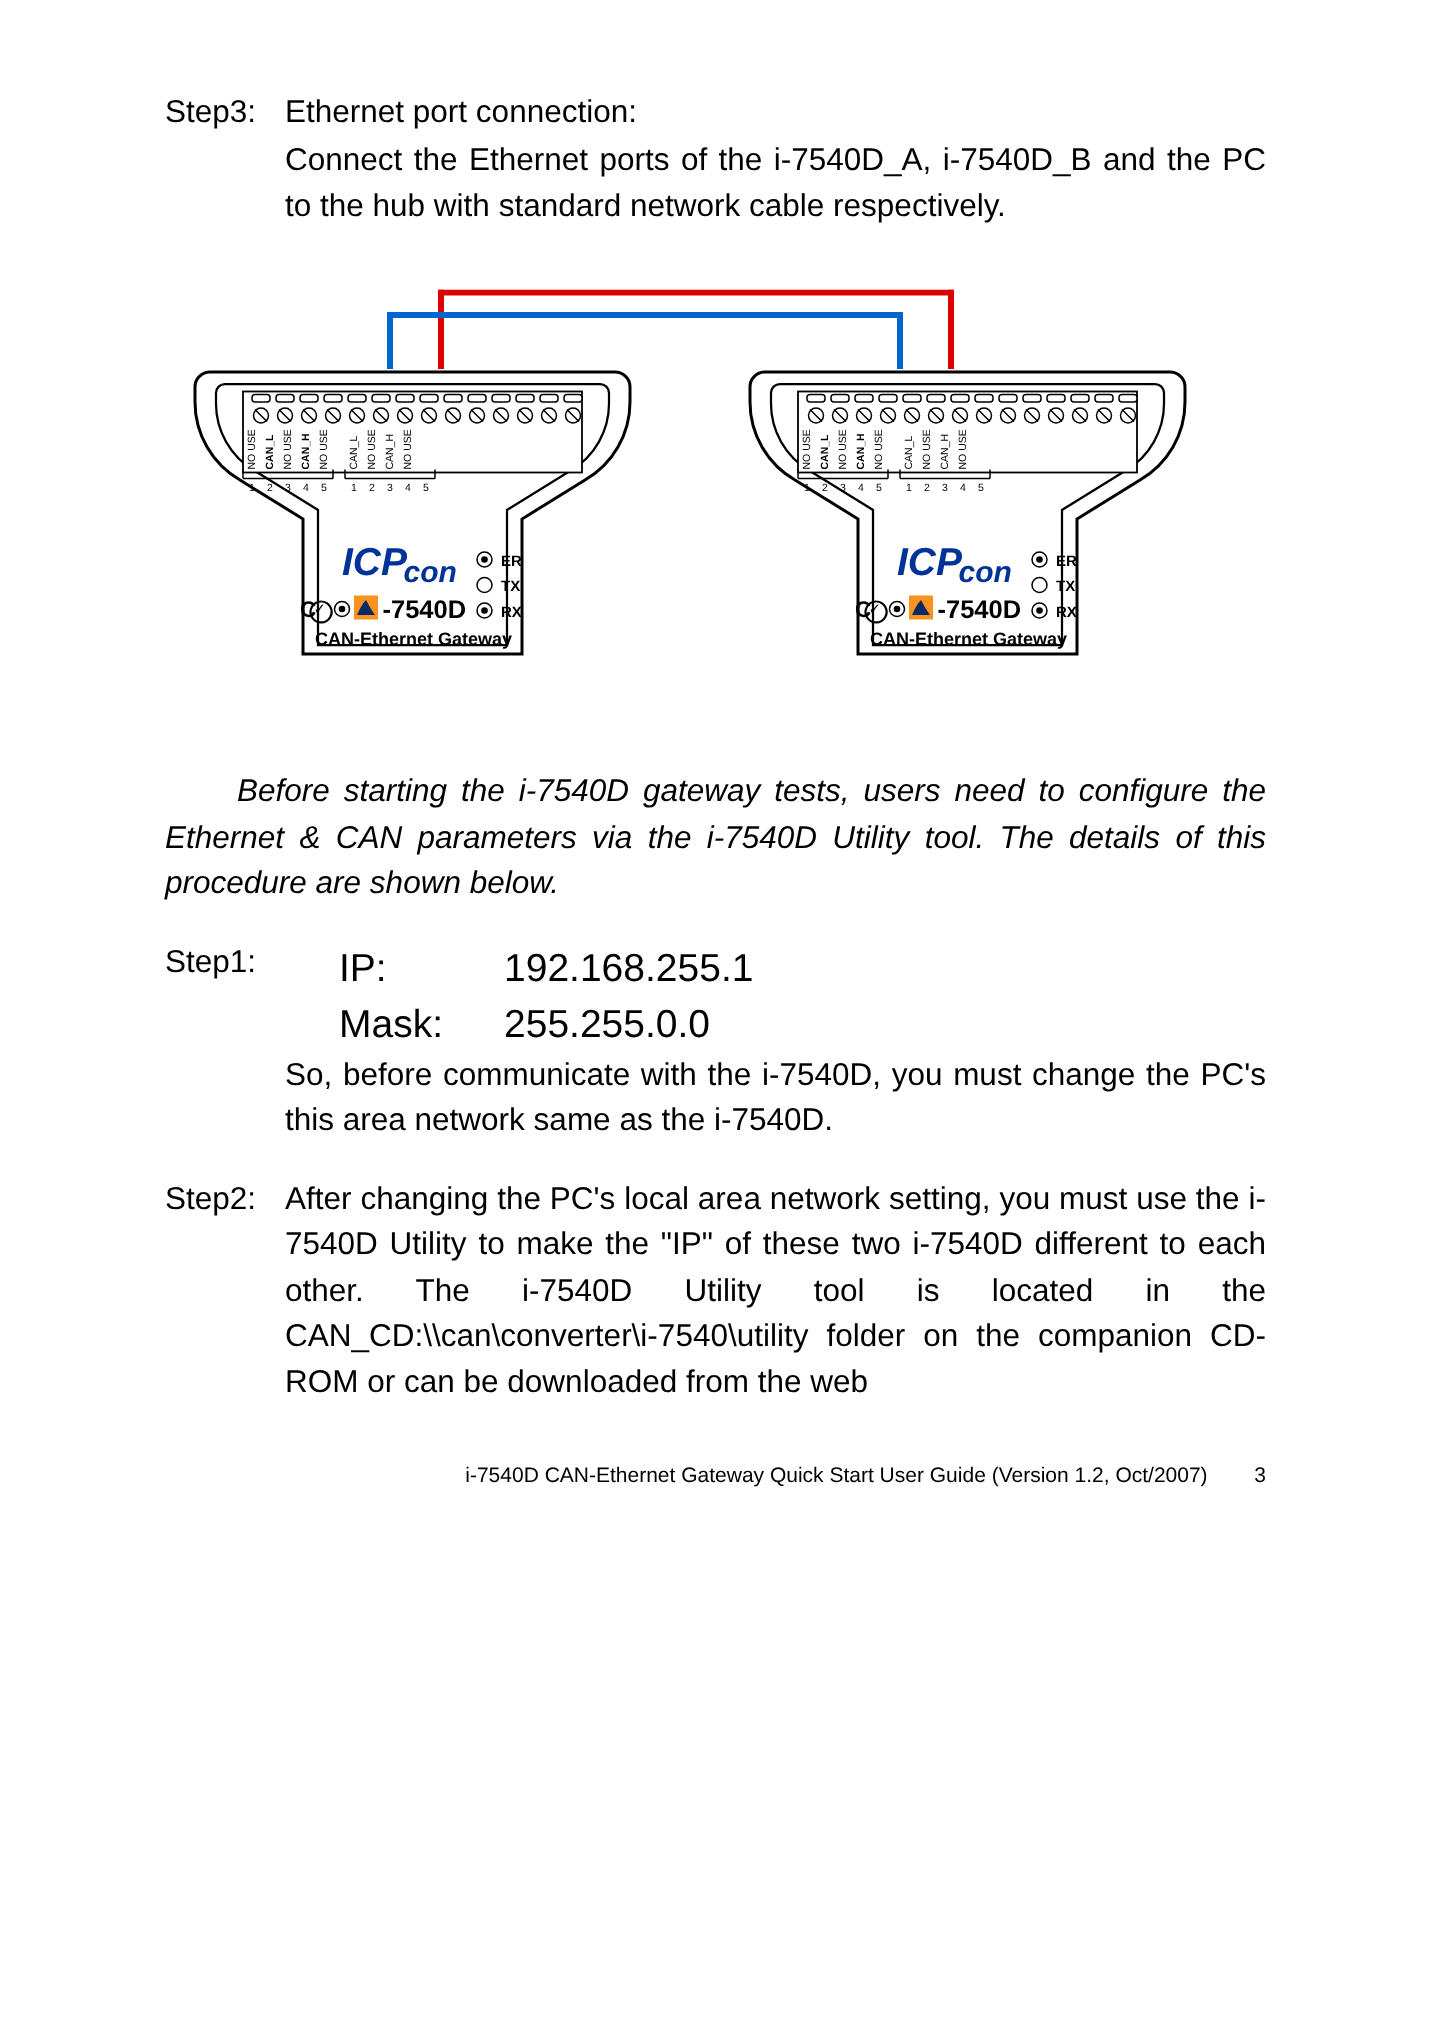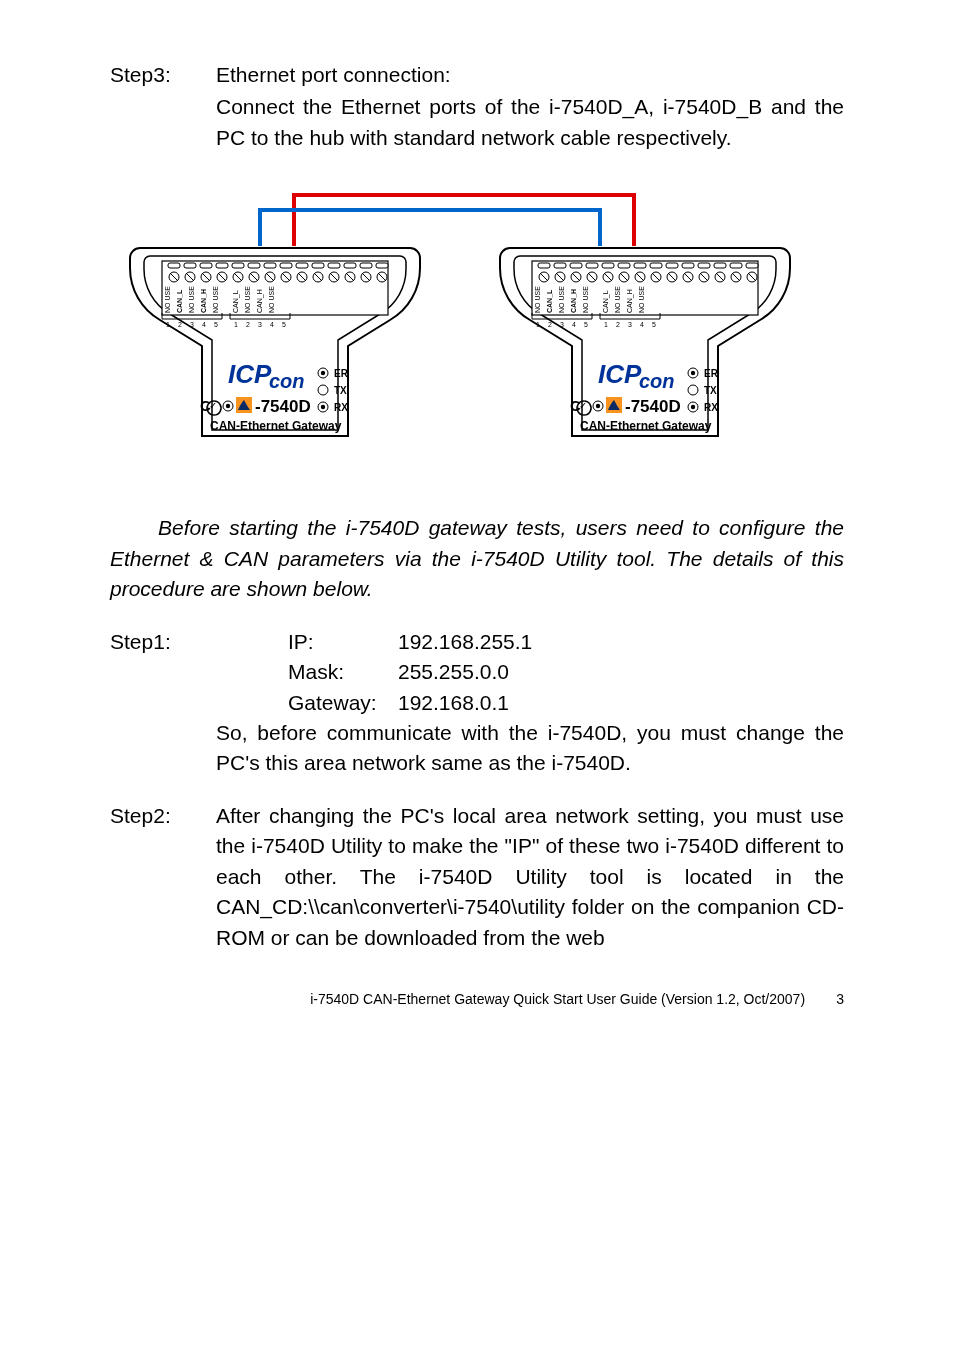--- a/index.html
+++ b/index.html
@@ -12,21 +12,20 @@
   }
   .page {
     padding: 60px 110px 40px 110px;
     box-sizing: border-box;
   }
   .row {
     display: flex;
     margin-bottom: 8px;
     font-size: 21px;
     line-height: 1.45;
-    gap: 26px;
   }
   .step-lbl {
     flex: 0 0 80px;
   }
   .step-body {
     flex: 1;
     text-align: justify;
   }
   .step-head {
     margin-bottom: 2px;
@@ -40,22 +39,22 @@
   .figure svg { display: block; }
   .para-indent {
     font-size: 21px;
     line-height: 1.45;
     text-align: justify;
     margin: 0 0 22px 0;
     text-indent: 48px;
     font-style: italic;
   }
   .ipblock {
-    margin-left: 72px;
-    font-size: 21px;
+    margin-left: 36px;
+    font-size: 26px;
     line-height: 1.45;
   }
   .iprow { display: flex; }
   .iprow .k { width: 110px; }
   .footer {
     font-size: 14px;
     text-align: right;
     margin-top: 38px;
   }
 </style>
@@ -205,24 +204,20 @@
     <div class="step-body">
       <div class="ipblock">
         <div class="iprow">
             <span class="k">IP:</span>
             <span>192.168.255.1</span>
           </div>
         <div class="iprow">
             <span class="k">Mask:</span>
             <span>255.255.0.0</span>
           </div>
-        <div class="iprow">
-            <span class="k">Gateway:</span>
-            <span>192.168.0.1</span>
-          </div>
       </div>
       <div>So, before communicate with the i-7540D, you must change the PC's this area network same as the i-7540D.</div>
     </div>
   </div>
 
   <div class="gap"></div>
 
   <div class="row">
     <div class="step-lbl">Step2:</div>
     <div class="step-body">After changing the PC's local area network setting, you must use the i-7540D Utility to make the "IP" of these two i-7540D different to each other. The i-7540D Utility tool is located in the CAN_CD:\\can\converter\i-7540\utility folder on the companion CD-ROM or can be downloaded from the web</div>

